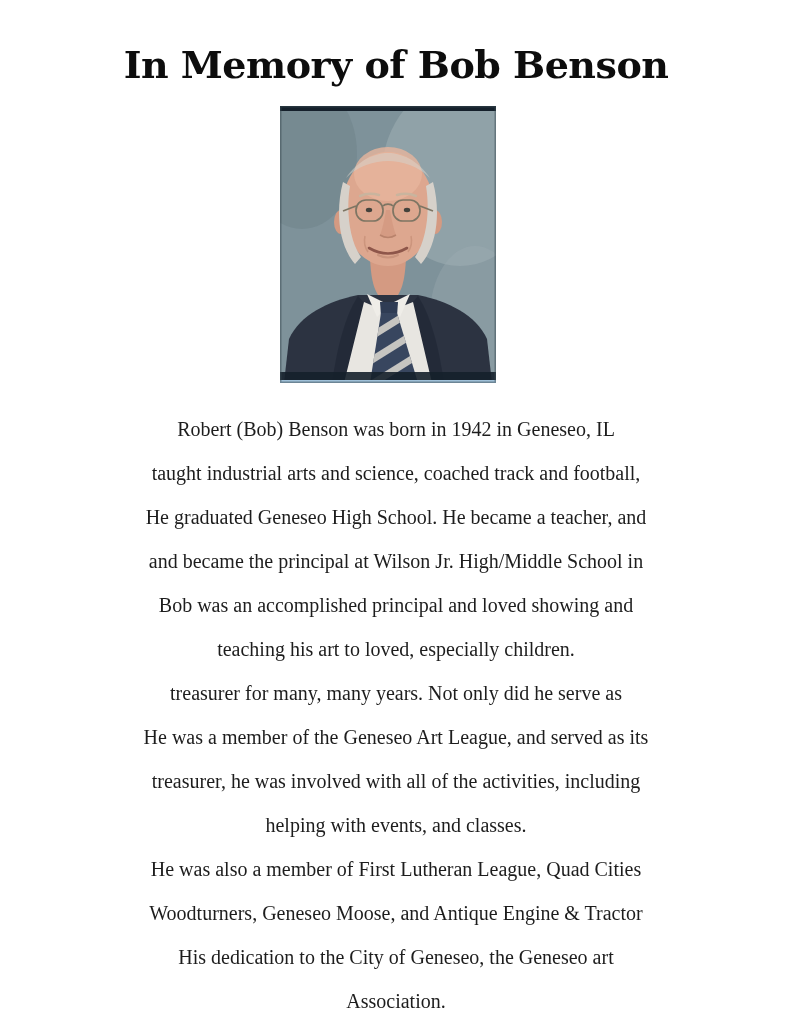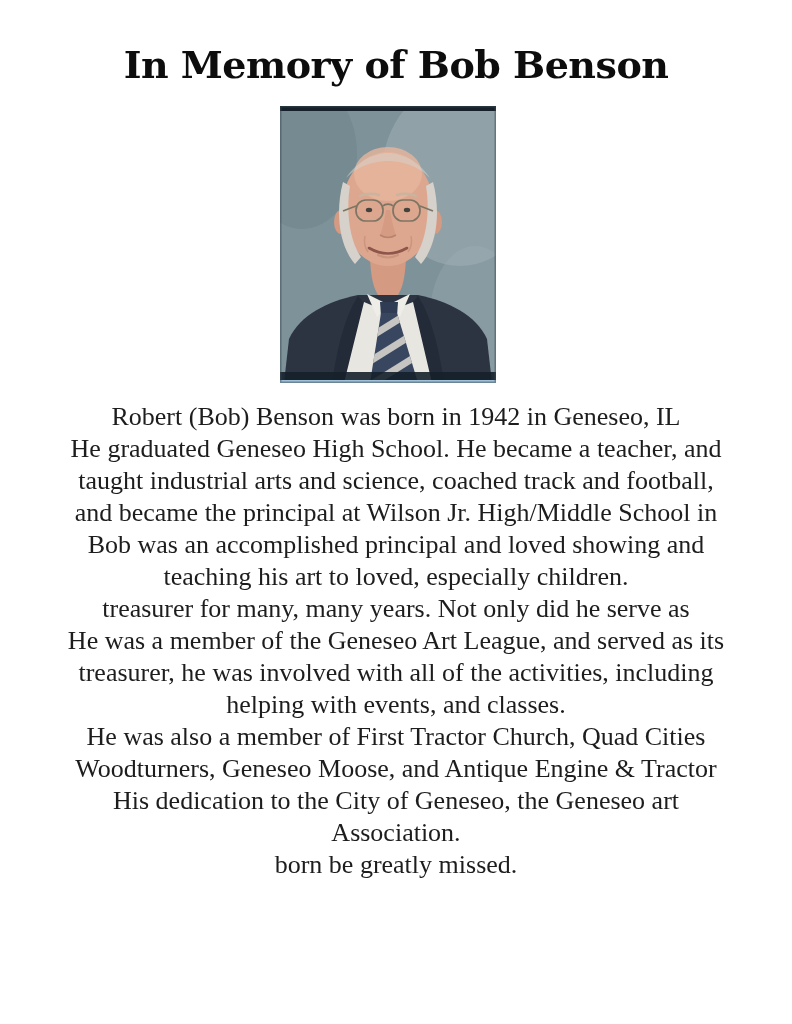--- a/index.html
+++ b/index.html
@@ -42,22 +42,22 @@
   }
   .memorial-text {
     position: absolute;
     top: 401px;
     left: 46px;
     width: 700px;
     text-align: center;
     color: #1d1d1d;
   }
   .ln {
-    margin: 0;
-    font-size: 26px;
+    margin: 12px;
+    font-size: 20px;
     line-height: 32px;
     white-space: nowrap;
   }
 </style>
 </head>
 <body>
 
 <div class="page">
 
   <h1 class="title">In Memory of Bob Benson</h1>
@@ -150,29 +150,29 @@
           <rect x="0" y="266" width="216" height="8" opacity="0.9" fill="#15202b"></rect>
           <rect x="0" y="274" width="216" height="3" fill="#9fc0d8"></rect>
           <rect x="0.75" y="0.75" width="214.5" height="275.5" fill="none" stroke="#3a4a52" stroke-width="1.5" opacity="0.5"></rect>
         </g>
       </g>
     </svg>
   </figure>
 
   <section class="memorial-text">
     <p class="ln">Robert (Bob) Benson was born in 1942 in Geneseo, IL</p>
+    <p class="ln">taught industrial arts and science, coached track and football,</p>
     <p class="ln">He graduated Geneseo High School. He became a teacher, and</p>
-    <p class="ln">taught industrial arts and science, coached track and football,</p>
     <p class="ln">and became the principal at Wilson Jr. High/Middle School in</p>
     <p class="ln">Bob was an accomplished principal and loved showing and</p>
     <p class="ln">teaching his art to loved, especially children.</p>
     <p class="ln">treasurer for many, many years. Not only did he serve as</p>
     <p class="ln">He was a member of the Geneseo Art League, and served as its</p>
     <p class="ln">treasurer, he was involved with all of the activities, including</p>
     <p class="ln">helping with events, and classes.</p>
-    <p class="ln">He was also a member of First Tractor Church, Quad Cities</p>
+    <p class="ln">He was also a member of First Lutheran League, Quad Cities</p>
     <p class="ln">Woodturners, Geneseo Moose, and Antique Engine &amp; Tractor</p>
     <p class="ln">His dedication to the City of Geneseo, the Geneseo art</p>
     <p class="ln">Association.</p>
     <p class="ln">born be greatly missed.</p>
   </section>
 
 </div>
 
 </body></html>

